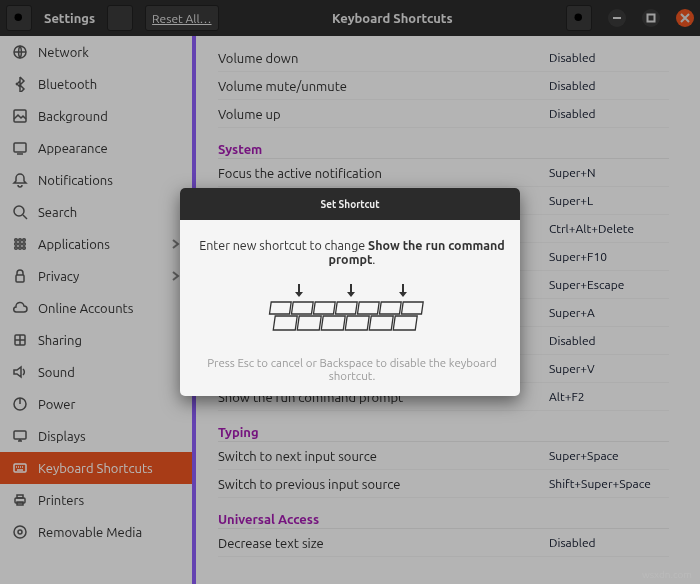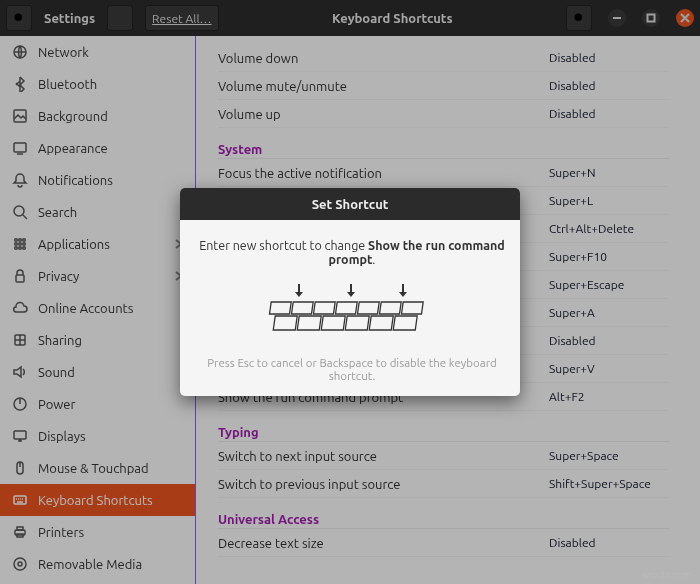--- a/index.html
+++ b/index.html
@@ -5,34 +5,34 @@
   * { box-sizing: border-box; margin: 0; padding: 0; font-family: Ubuntu, "Segoe UI", sans-serif; }
   body { width: 700px; height: 584px; overflow: hidden; background: #fafafa; position: relative; font-size: 13px; color: #3a3a3a; }
   .headerbar { height: 36px; background: #2b2b2b; color: #e6e6e6; display: flex; align-items: center; padding: 0 6px; gap: 12px; }
   .hb-btn { background: #3a3a3a; border: 1px solid #1f1f1f; border-radius: 3px; height: 26px; min-width: 26px; display: flex; align-items: center; justify-content: center; color: #ddd; font-size: 12px; padding: 0 6px; text-decoration: underline; }
   .hb-title { font-weight: 600; font-size: 13px; }
   .hb-spacer { flex: 1; }
   .wc { width: 18px; height: 18px; border-radius: 50%; background: #3a3a3a; display: flex; align-items: center; justify-content: center; margin-left: 4px; }
   .wc.close { background: #e95420; }
   .wc svg { width: 10px; height: 10px; stroke: #ddd; stroke-width: 2; fill: none; }
   .app { display: flex; height: 548px; }
-  .sidebar { width: 196px; background: #fafafa; border-right: 1px solid #8b5cf6; overflow-y: auto; }
+  .sidebar { width: 196px; background: #fafafa; border-right: 4px solid #8b5cf6; overflow-y: auto; }
   .side-item { display: flex; align-items: center; gap: 10px; height: 32px; padding: 0 12px; font-size: 13px; color: #333; }
   .side-item .ic { width: 16px; height: 16px; stroke: #555; stroke-width: 1.5; fill: none; }
   .side-item.active { background: #e95420; color: #fff; }
   .side-item.active .ic { stroke: #fff; }
   .side-item .chev { margin-left: auto; width: 10px; height: 10px; stroke: #888; stroke-width: 2; fill: none; }
   .content { flex: 1; overflow-y: auto; padding: 8px 31px 20px 22px; }
   .group-h { font-weight: 700; font-size: 13px; color: #a21caf; margin-top: 14px; padding-bottom: 2px; border-bottom: 1px solid #e8e8e8; }
   .row { display: flex; align-items: center; height: 28px; border-bottom: 1px solid #f0f0f0; }
   .row .label { flex: 1; font-size: 13px; color: #2f2f2f; }
   .row .val { font-size: 12px; color: #0f172a; min-width: 120px; }
   .overlay { position: absolute; inset: 0; background: rgba(0,0,0,0.28); display: flex; align-items: center; justify-content: center; }
   .dialog { width: 340px; background: #f5f5f5; border-radius: 5px; box-shadow: 0 6px 18px rgba(0,0,0,0.5); overflow: hidden; }
-  .dlg-head { background: #2b2b2b; color: #eee; height: 32px; display: flex; align-items: center; justify-content: center; font-weight: 600; font-size: 13px; }
+  .dlg-head { background: #2b2b2b; color: #eee; height: 32px; display: flex; align-items: center; justify-content: center; font-weight: 600; font-size: 10px; }
   .dlg-body { padding: 18px 14px 14px 18px; text-align: center; }
   .dlg-prompt { font-size: 12.5px; color: #333; }
   .dlg-prompt b { font-weight: 700; }
   .kb-illus { margin: 16px auto 14px auto; width: 180px; height: 58px; }
   .dlg-hint { font-size: 11.5px; color: #9a9a9a; }
   .watermark { position: absolute; bottom: 4px; right: 8px; font-size: 10px; color: #bbb; }
 </style>
 </head>
 <body>
 
@@ -171,27 +171,20 @@
         </svg>
         <span>Power</span>
       </div>
       <div class="side-item">
         <svg class="ic" viewBox="0 0 16 16">
           <rect x="2" y="3" width="12" height="8" rx="1"></rect>
           <path d="M6 13h4M8 11v2"></path>
         </svg>
         <span>Displays</span>
       </div>
-      <div class="side-item">
-        <svg class="ic" viewBox="0 0 16 16">
-          <rect x="5" y="2" width="6" height="12" rx="3"></rect>
-          <path d="M8 2v5"></path>
-        </svg>
-        <span>Mouse &amp; Touchpad</span>
-      </div>
       <div class="side-item active">
         <svg class="ic" viewBox="0 0 16 16">
           <rect x="2" y="4" width="12" height="8" rx="1"></rect>
           <path d="M4 7h1M6 7h1M8 7h1M10 7h1M5 10h6"></path>
         </svg>
         <span>Keyboard Shortcuts</span>
       </div>
       <div class="side-item">
         <svg class="ic" viewBox="0 0 16 16">
           <rect x="3" y="6" width="10" height="5" rx="1"></rect>

